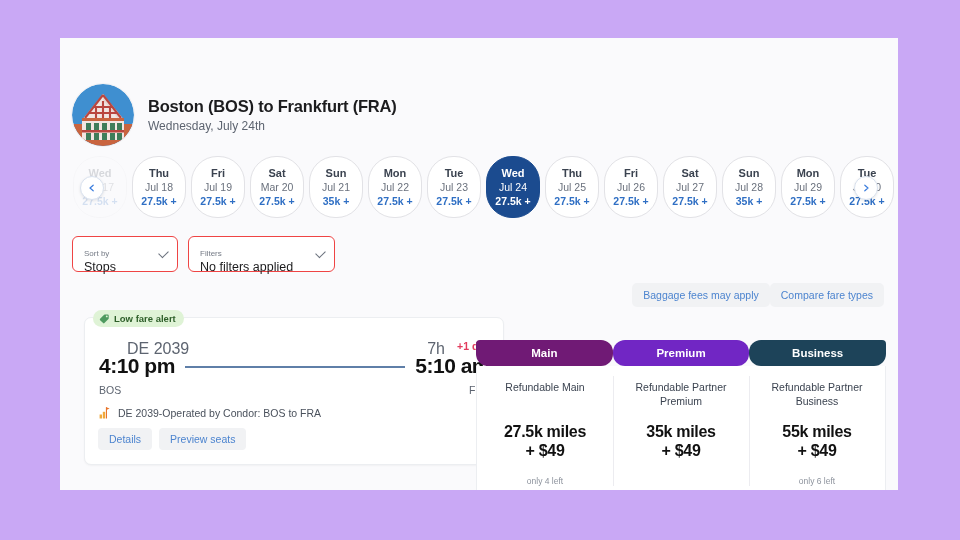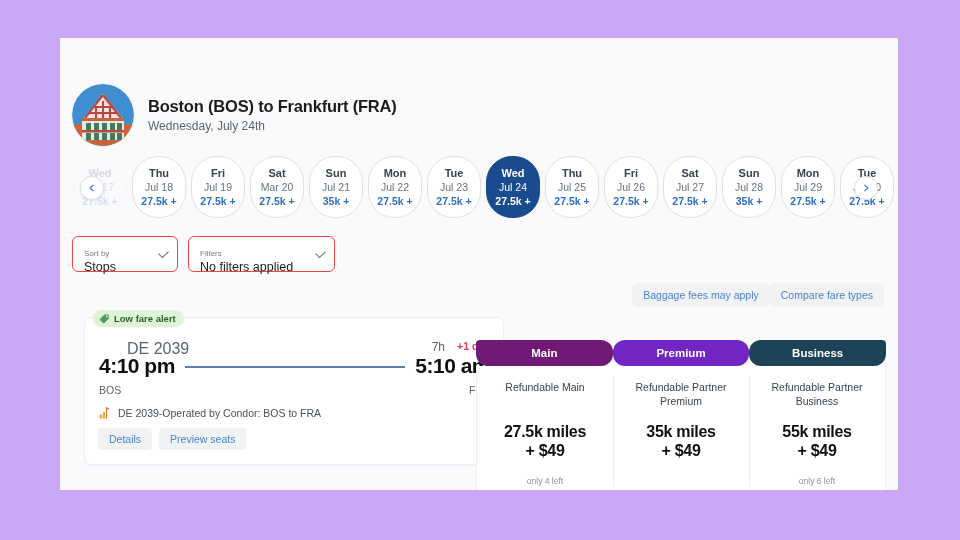--- a/index.html
+++ b/index.html
@@ -196,21 +196,21 @@
     font-weight: 600;
   }
   .tag-ico { width: 11px; height: 11px; display: block; }
 
   .fl-no {
     position: absolute; left: 14px; top: 22px;
     font-size: 16px; color: #5d6470; margin-left: 28px;
   }
   .fl-dur {
     position: absolute; right: 58px; top: 22px;
-    font-size: 12px; color: #5d6470;
+    font-size: 16px; color: #5d6470;
   }
   .fl-plus {
     position: absolute; right: 13px; top: 22px;
     font-size: 10.5px; color: #e23b5c; font-weight: 700;
   }
   .fl-time-dep {
     position: absolute; left: 14px; top: 36px;
     font-size: 21px; font-weight: 700; color: #111; letter-spacing: -.5px;
   }
   .fl-time-arr {

